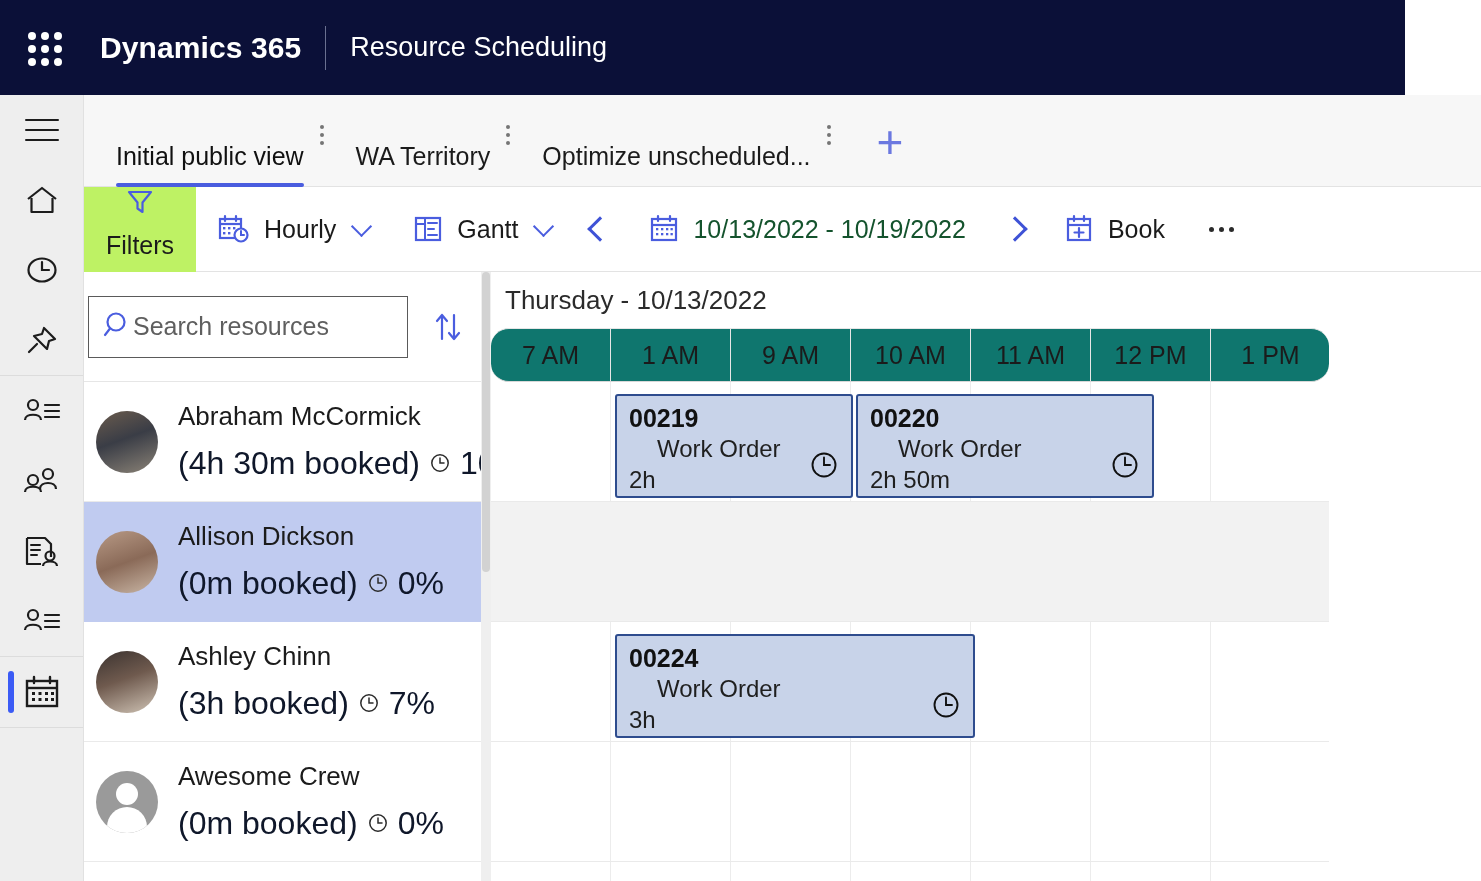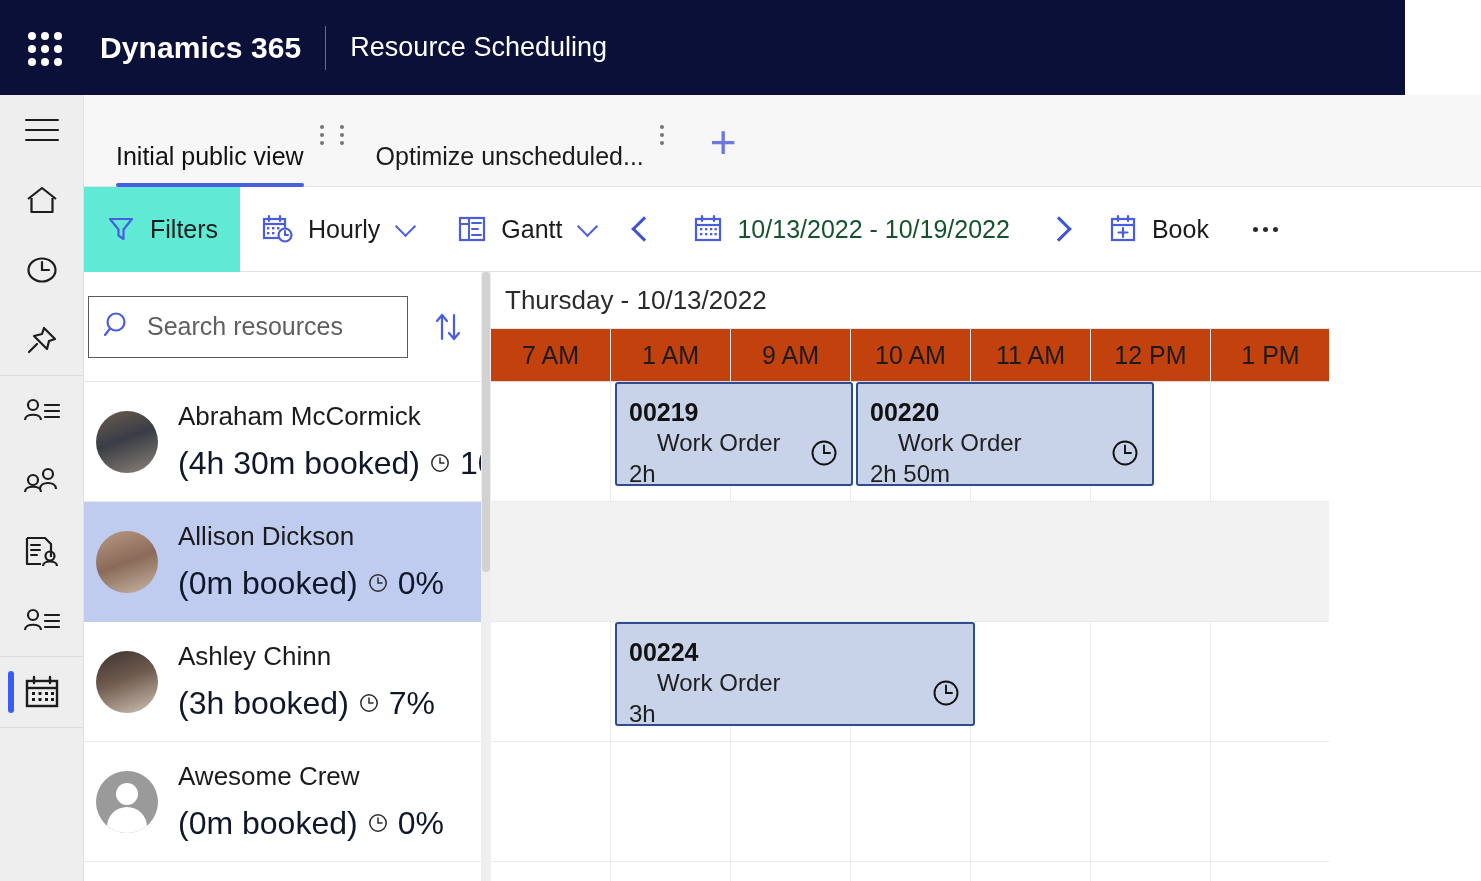--- a/index.html
+++ b/index.html
@@ -75,21 +75,21 @@
   
   .toolbar {
     position: absolute; left: 84px; top: 187px; width: 1397px; height: 85px;
     background: #ffffff; border-bottom: 1px solid #e3e3e3;
     display: flex; align-items: center;
   }
   .tb-btn {
     display: flex; align-items: center; height: 85px; padding: 0 22px; cursor: pointer;
     color: #1b1b1b; font-size: 25px; white-space: nowrap; gap: 14px;
   }
-  .tb-btn.filled { background: #5eead4; }
+  .tb-btn.filled { background: #bef264; flex-direction: column; }
   .tb-icon { display: flex; align-items: center; justify-content: center; }
   .chev {
     width: 15px; height: 15px; border-right: 2.6px solid #4a5ddf; border-bottom: 2.6px solid #4a5ddf;
     transform: rotate(45deg); margin-left: 4px; margin-bottom: 6px;
   }
   .nav-chev {
     display: flex; align-items: center; justify-content: center; padding: 0 18px; height: 85px; cursor: pointer;
   }
   .nav-chev span {
     width: 18px; height: 18px; border-top: 3px solid #3e52d6; border-right: 3px solid #3e52d6;
@@ -106,21 +106,21 @@
   .respanel {
     position: absolute; left: 84px; top: 272px; width: 397px; height: 609px;
     background: #ffffff; overflow: hidden;
   }
   .searchrow {
     height: 110px; display: flex; align-items: center; padding: 0 0 0 0;
     border-bottom: 1px solid #e6e6e6; background: #ffffff;
   }
   .searchbox {
     margin-left: 4px; width: 320px; height: 62px; border: 1.5px solid #5a5a5a; background: #ffffff;
-    display: flex; align-items: center; padding: 0 14px; gap: 14px; cursor: text;
+    display: flex; align-items: center; padding: 0 14px; cursor: text;
   }
   .search-ph { font-size: 25px; color: #5f5f5f; }
   .sort-btn { margin-left: 22px; cursor: pointer; display: flex; align-items: center; }
 
   .reslist { }
   .resrow {
     height: 120px; display: flex; align-items: center; padding-left: 12px;
     border-bottom: 1px solid #eaeaea; background: #ffffff; cursor: pointer;
   }
   .resrow.selected { background: #c0cbf0; border-bottom-color: #c0cbf0; }
@@ -157,38 +157,39 @@
   .timeline {
     position: absolute; left: 491px; top: 272px; width: 838px; height: 609px;
     background: #ffffff; overflow: hidden;
   }
   .tl-daylabel {
     height: 56px; display: flex; align-items: center; padding-left: 14px;
     font-size: 26px; color: #2b2b2b; background: #ffffff;
   }
   .tl-hours {
     height: 54px; display: flex; border-top: 1px solid #e6e6e6; border-bottom: 1px solid #d8d8d8;
-    background: #c2410c;
+    background: #0f766e;
+    border-radius: 18px;
   }
   .tl-hour {
     width: 120px; flex: 0 0 120px; display: flex; align-items: center; justify-content: center;
     font-size: 25px; color: #1b1b1b; border-right: 1px solid #e6e6e6;
   }
   .tl-rows { position: relative; }
   .tl-row {
     height: 120px; position: relative; border-bottom: 1px solid #eaeaea; background: #ffffff;
   }
   .tl-row.dim { background: #f2f2f2; }
   .tl-grid { position: absolute; inset: 0; display: flex; pointer-events: none; }
   .tl-grid i { width: 120px; flex: 0 0 120px; border-right: 1px solid #ececec; display: block; }
 
   .booking {
-    position: absolute; top: 0; height: 104px;
+    position: absolute; top: 12px; height: 104px;
     background: #c8d3e9; border: 2px solid #2e4c8e; border-radius: 3px;
-    padding: 12px 12px; cursor: pointer; overflow: hidden;
+    padding: 6px 12px; cursor: pointer; overflow: hidden;
   }
   .bk-id { font-size: 25px; font-weight: 700; color: #111111; line-height: 1.28; }
   .bk-type { font-size: 24px; color: #1f1f1f; line-height: 1.28; margin-left: 28px; }
   .bk-dur { font-size: 24px; color: #1f1f1f; line-height: 1.28; }
   .bk-clock { position: absolute; right: 12px; bottom: 12px; }
 </style>
 </head>
 <body>
 
 <div class="topbar">
@@ -294,20 +295,23 @@
   <div class="tab active">
     <span class="tab-label">Initial public view</span>
     <span class="tab-underline"></span>
   </div>
   <div class="kebab">
       <i></i>
       <i></i>
       <i></i>
     </div>
 
+  <div class="tab">
+    <span class="tab-label">WA Territory</span>
+  </div>
   <div class="kebab">
       <i></i>
       <i></i>
       <i></i>
     </div>
 
   <div class="tab">
     <span class="tab-label">Optimize unscheduled...</span>
   </div>
   <div class="kebab">

